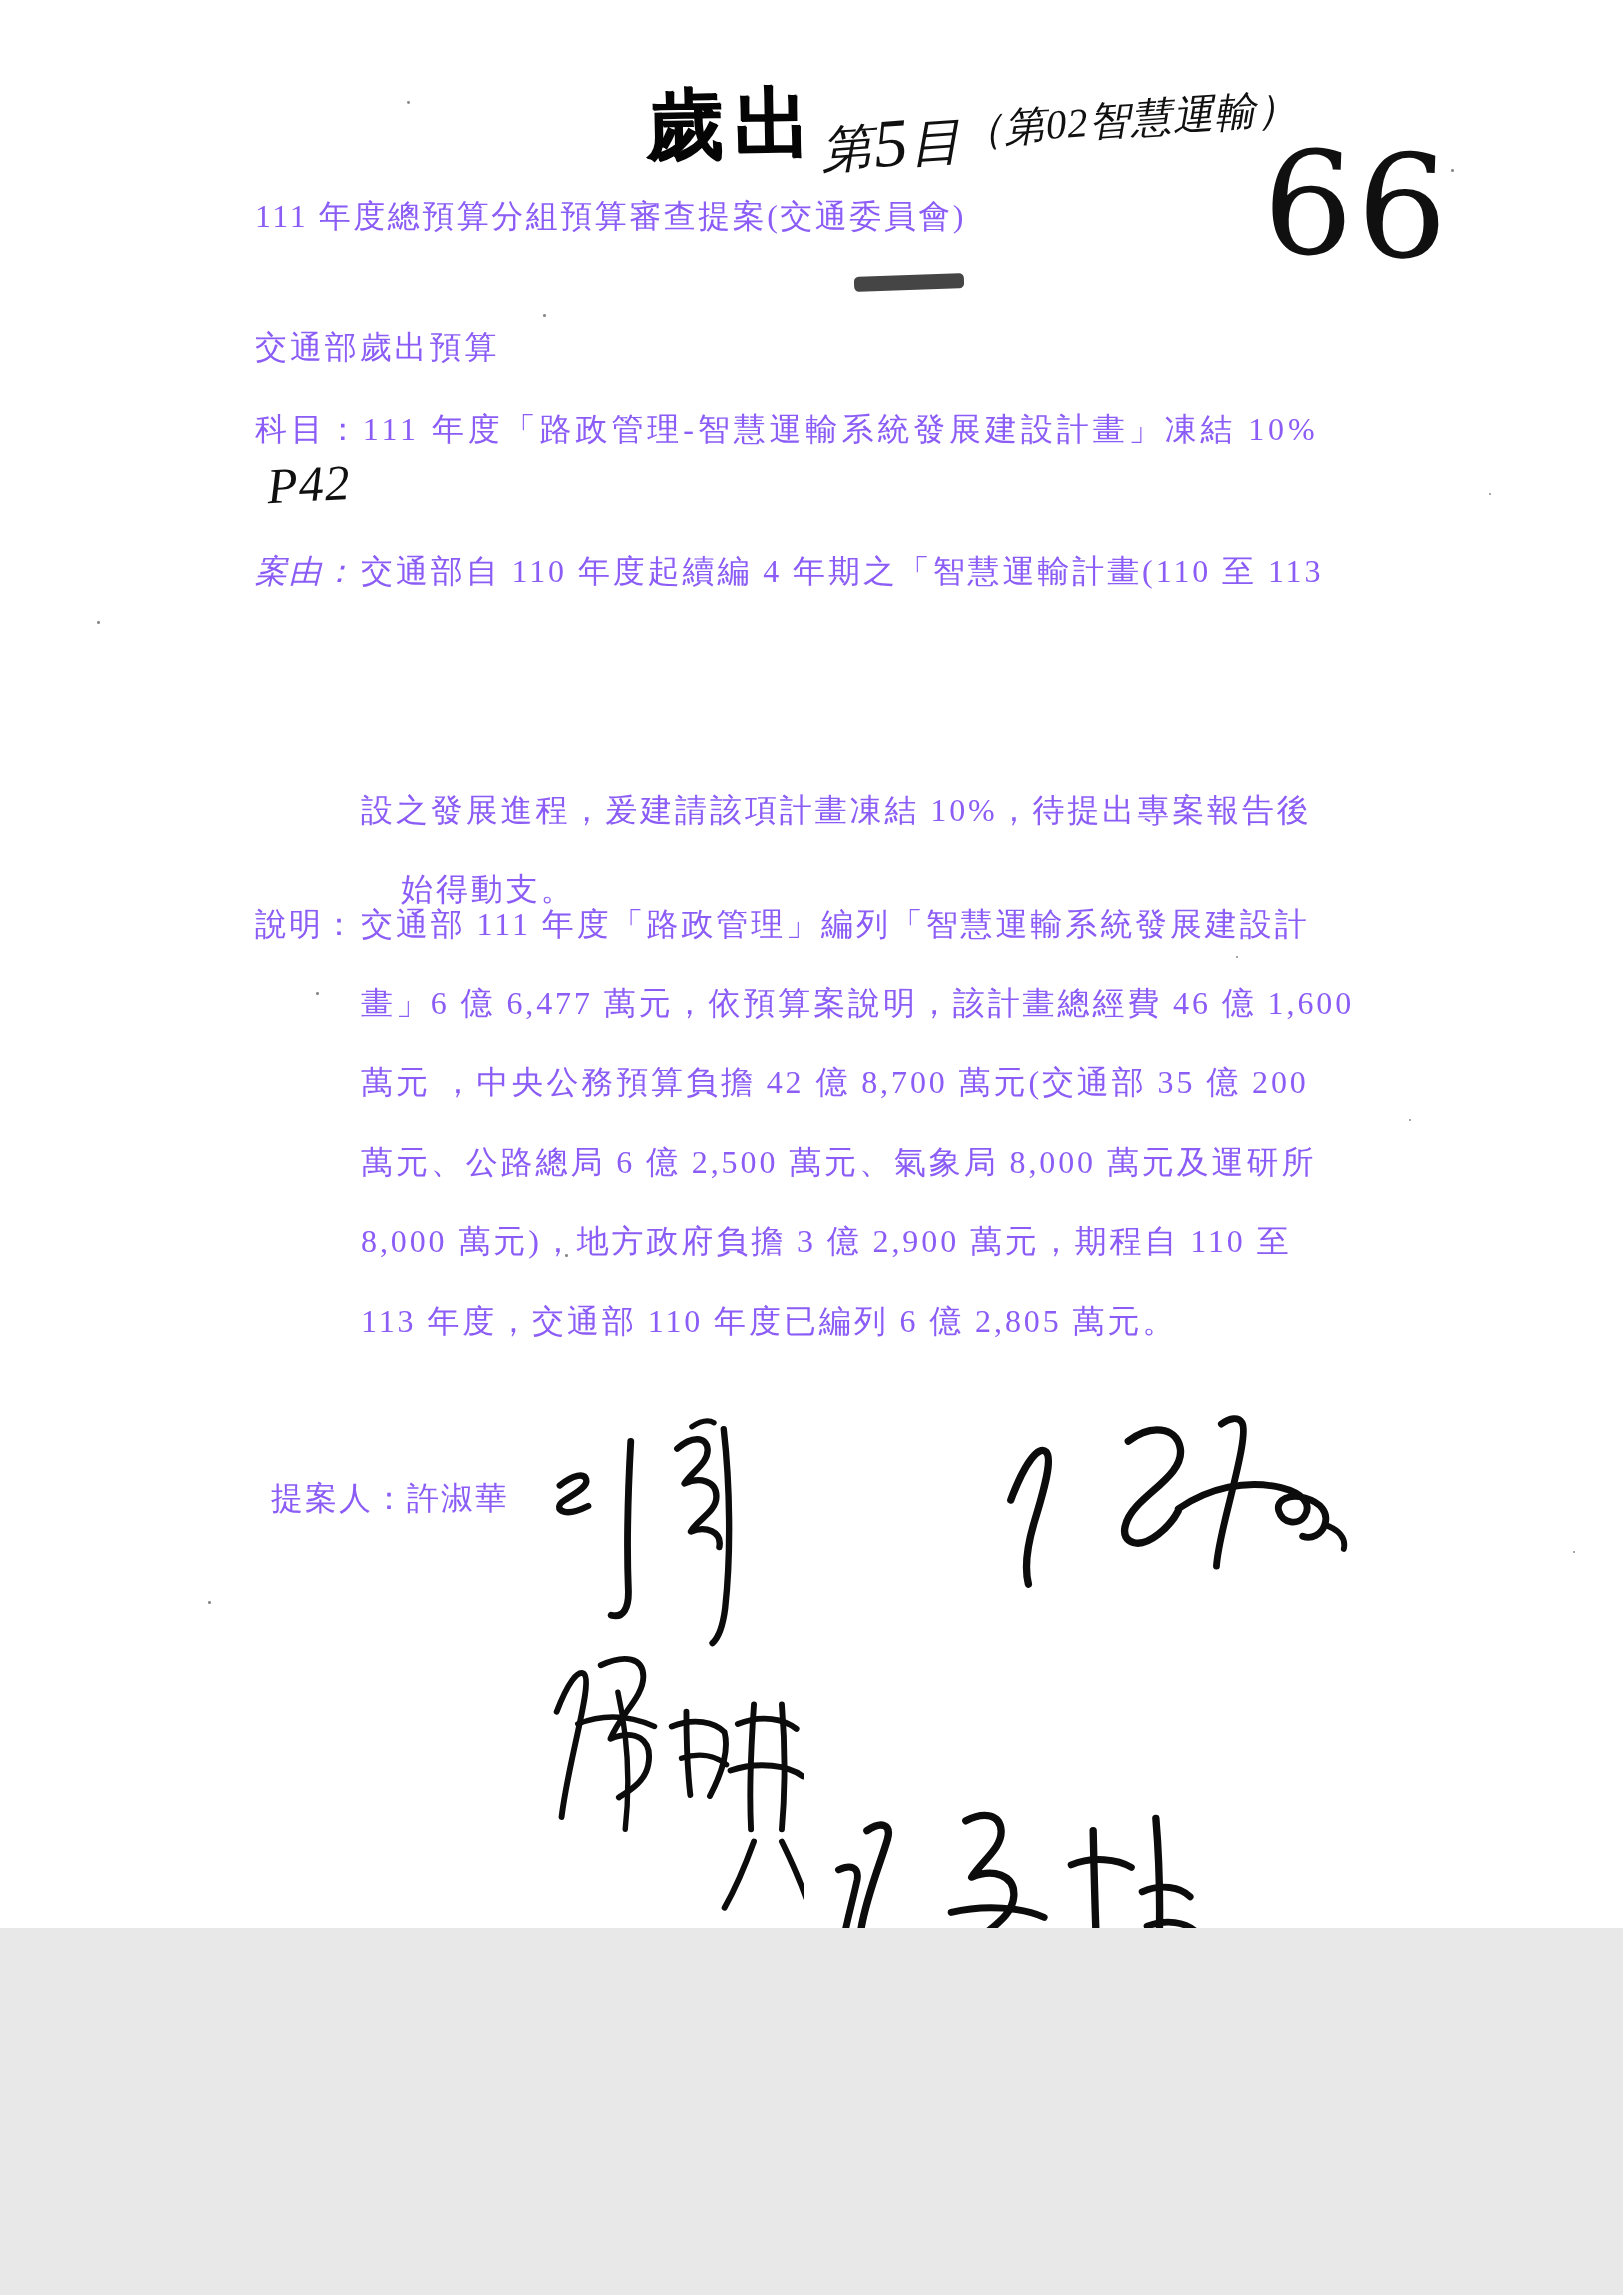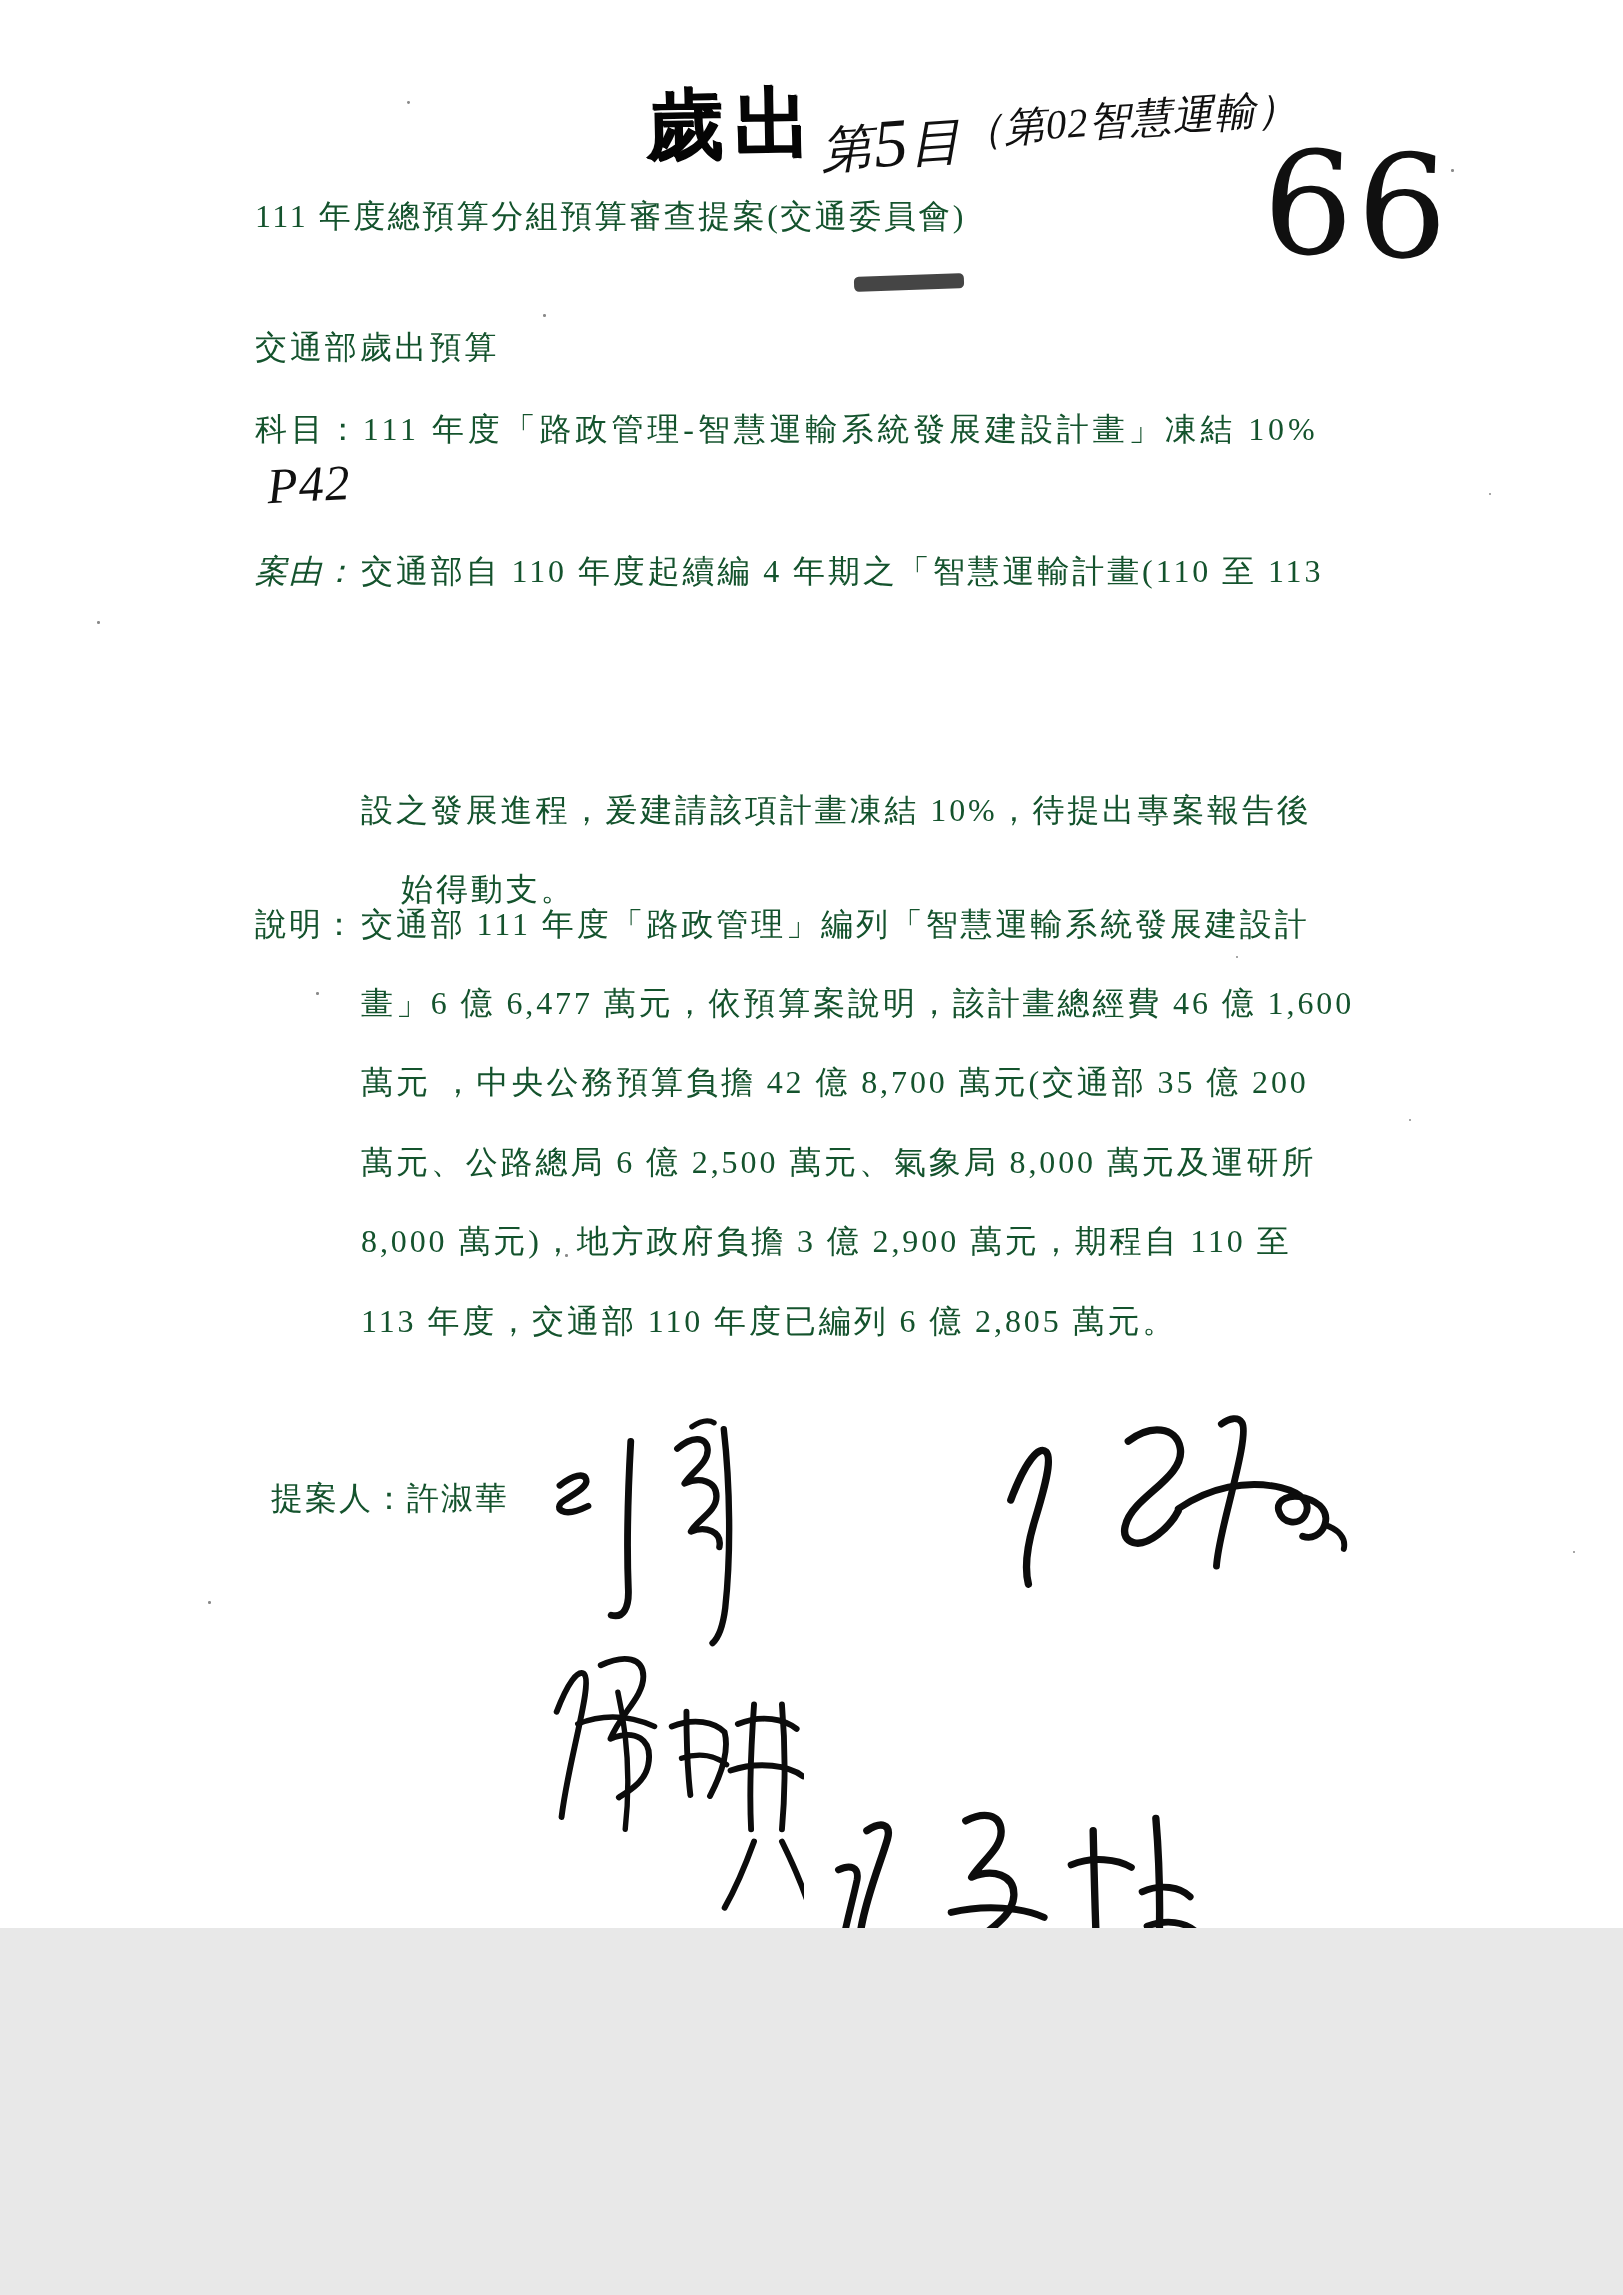--- a/index.html
+++ b/index.html
@@ -4,21 +4,21 @@
 <style>
   html,body{margin:0;padding:0;background:#e8e8e8;}
   .page{
     position:relative;
     width:1624px;height:1928px;
     background:#ffffff;
     overflow:hidden;
     font-family:"Liberation Serif","DejaVu Serif",serif;
     color:#000;
   }
-  .print{position:absolute;white-space:nowrap;font-size:32px;letter-spacing:2.9px;color:#14532d;}
+  .print{position:absolute;white-space:nowrap;font-size:32px;letter-spacing:2.9px;color:#8b5cf6;}
   .stamp{
     position:absolute;left:646px;top:73px;
     font-size:77px;font-weight:900;letter-spacing:10.8px;
     color:#050505;transform:rotate(-1deg);
     text-shadow:1px 1px 0 #050505;
   }
   .hw{color:#101010;}
   .hw-note{
     position:absolute;left:820px;top:89px;
     transform:rotate(-4deg);

